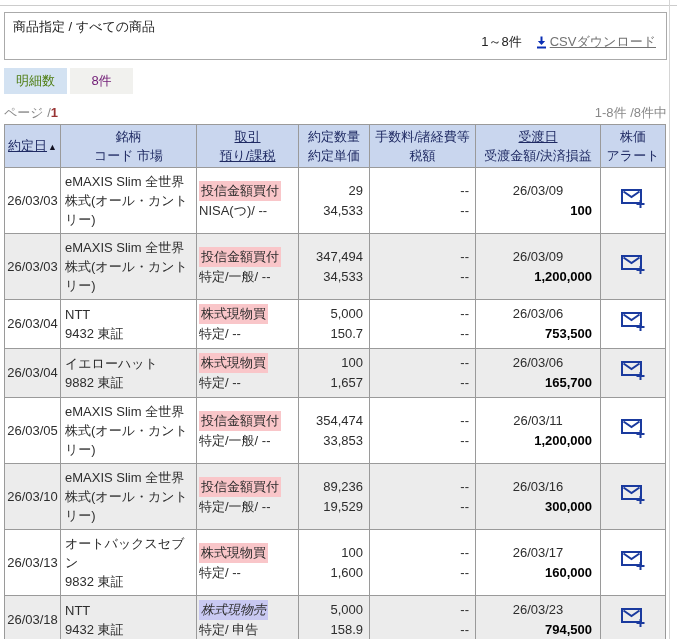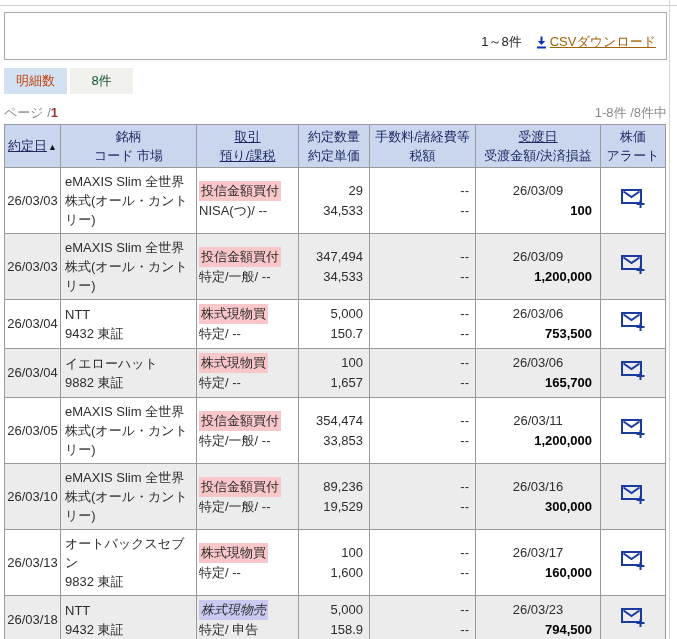--- a/index.html
+++ b/index.html
@@ -13,27 +13,27 @@
   .right-edge-line { position:absolute; left:669px; top:0; width:1px; height:639px; background:#d5d5d5; }
 
   
   .filter-box {
     margin:6px 4px 0 4px; width:663px; border:1px solid #aaaaaa;
     padding:4px 8px 5px 8px; position:relative; height:48px;
   }
   .filter-box .line { line-height:19px; color:#222222; }
   .filter-right { position:absolute; right:10px; bottom:8px; display:flex; align-items:center; gap:14px; }
   .filter-count { color:#222222; }
-  .csv-link { color:#a16207; text-decoration:underline; display:inline-flex; align-items:center; gap:3px; cursor:pointer; }
+  .csv-link { color:#737373; text-decoration:underline; display:inline-flex; align-items:center; gap:3px; cursor:pointer; }
 
   
   .chips { margin:8px 0 0 4px; display:flex; gap:3px; }
   .chip { height:26px; min-width:63px; display:flex; align-items:center; justify-content:center; padding:0 12px; }
-  .chip-label { background:#d3e2f2; color:#c2410c; }
-  .chip-value { background:#f1f1ee; color:#14532d; }
+  .chip-label { background:#d3e2f2; color:#4d7c0f; }
+  .chip-value { background:#f1f1ee; color:#701a75; }
 
   
   .pager { margin:10px 4px 2px 4px; width:663px; display:flex; justify-content:space-between; font-size:13px; color:#888888;text-align:right; }
   .pager .page-num { font-weight:bold; color:#993333; }
 
   
   table { border-collapse:collapse; margin-left:4px; width:661px; table-layout:fixed; }
   th, td { border:1px solid #9a9a9a; vertical-align:middle; }
   thead th {
     background:#c9d6ee; color:#1f2a63; font-weight:normal;
@@ -56,20 +56,21 @@
   td.c-alert { text-align:center; }
   .mail-btn { display:inline-block; cursor:pointer; line-height:0; }
 </style>
 </head>
 <body>
 
 <div class="top-divider"></div>
 <div class="right-edge-line"></div>
 
 <div class="filter-box">
+  <div class="line">商品指定 / すべての商品</div>
   <div class="filter-right">
     <span class="filter-count">1～8件</span>
     <span class="csv-link">
       <svg width="11" height="13" viewBox="0 0 11 13">
         <path d="M5.5 0.5 v6" stroke="#0a2eb4" stroke-width="2" fill="none"></path>
         <path d="M1.8 5 L5.5 9 L9.2 5 Z" fill="#0a2eb4"></path>
         <path d="M1 11.5 h9" stroke="#0a2eb4" stroke-width="2"></path>
       </svg>
       <span>CSVダウンロード</span>
     </span>

